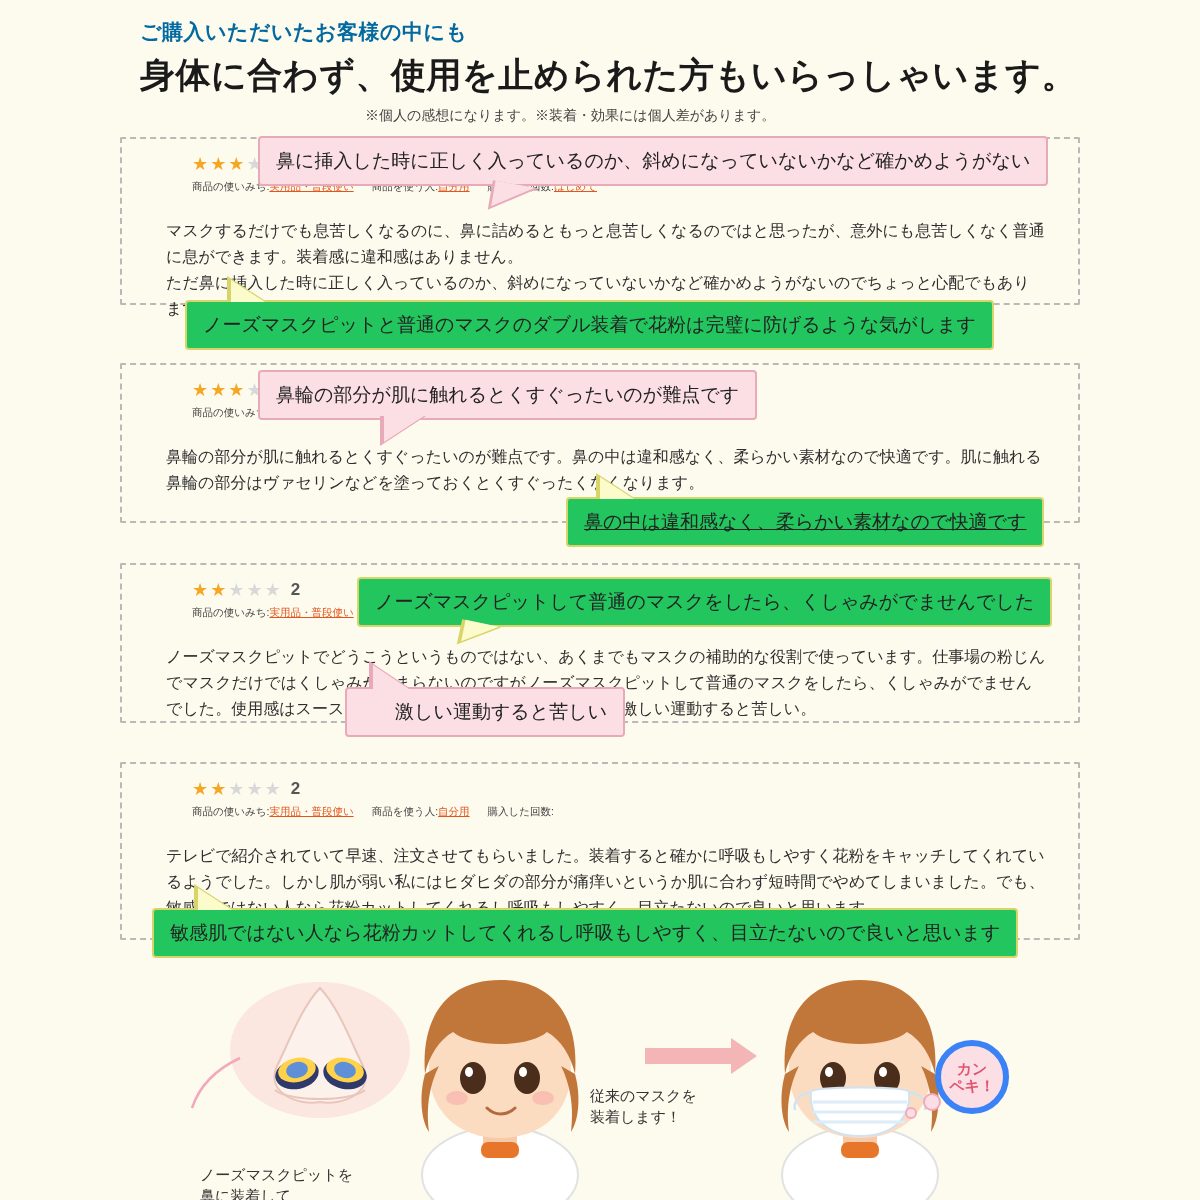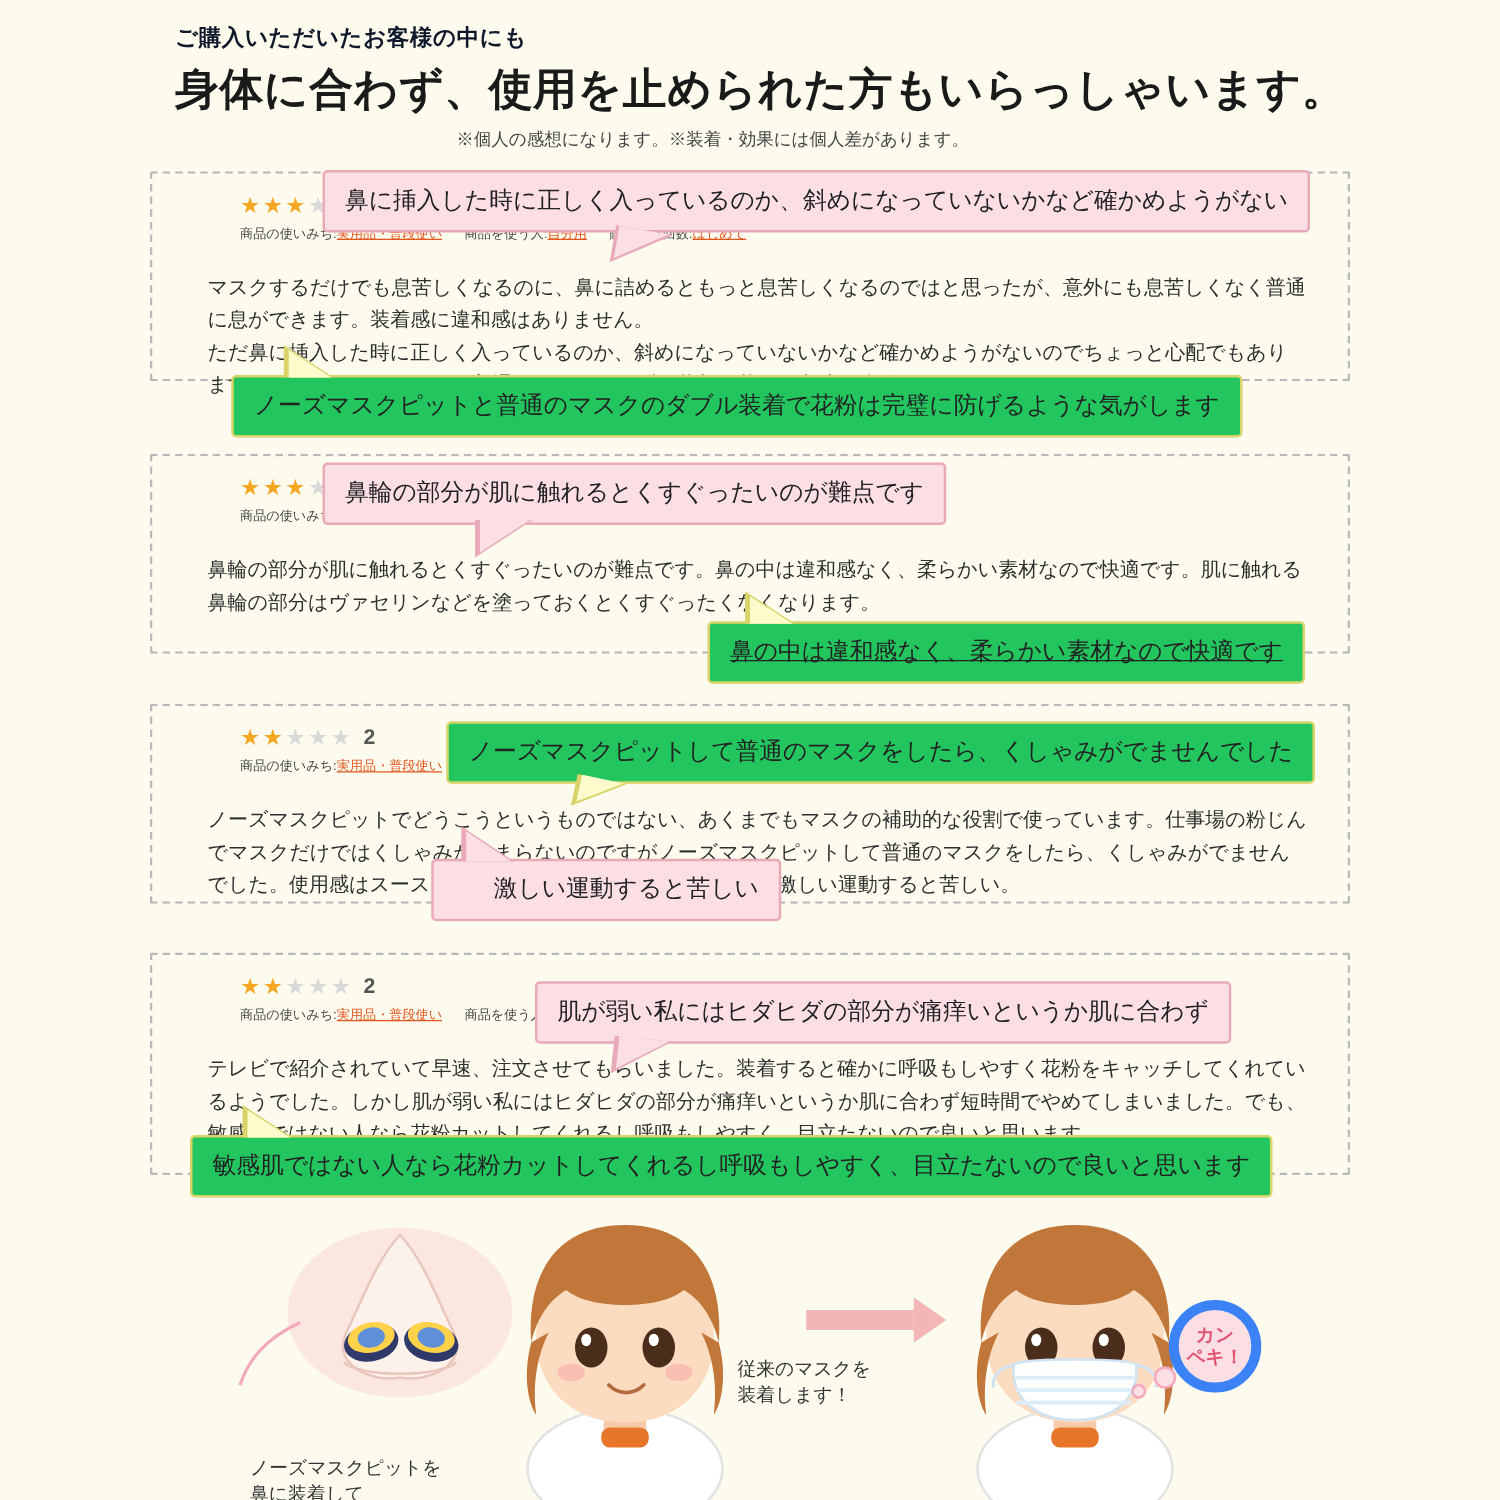--- a/index.html
+++ b/index.html
@@ -10,21 +10,21 @@
     font-family: "Liberation Sans", sans-serif;
     color: #3a3a3a;
     position: relative;
     overflow: hidden;
   }
   .page { position: relative; width: 1200px; height: 1200px; }
 
   
   .header { padding: 18px 0 0 140px; }
   .head-small {
-    font-size: 18px; font-weight: bold; color: #0f172a; letter-spacing: .5px;
+    font-size: 21px; font-weight: bold; color: #0369a1; letter-spacing: .5px;
   }
   .head-big {
     font-size: 35px; font-weight: bold; color: #1a1a1a;
     margin-top: 6px; letter-spacing: .5px;
   }
   .head-note {
     font-size: 14px; color: #444; margin-top: 8px; padding-left: 225px;
   }
 
   
@@ -112,21 +112,21 @@
     width: 86px; height: 16px; background: #f3b5b5; position: relative;
   }
   .arrow:after {
     content: ""; position: absolute; right: -26px; top: -10px;
     border-left: 26px solid #f3b5b5;
     border-top: 18px solid transparent;
     border-bottom: 18px solid transparent;
   }
   .bubble {
     position: absolute; width: 74px; height: 74px; border-radius: 50%;
-    background: #fbdfe4; border: 8px solid #3b82f6;
+    background: #fbdfe4; border: 6px solid #3b82f6;
     display: flex; align-items: center; justify-content: center;
     text-align: center; font-size: 15px; font-weight: bold; color: #e0556f;
     line-height: 1.15;
   }
   .dot { position: absolute; border-radius: 50%; background: #fbdfe4; border: 2px solid #f3a8bb; }
 </style>
 </head>
 <body>
 
 <div class="page">
@@ -226,25 +226,20 @@
     <span class="tail tail-yellow-dl" style="left:100px; top:44px; transform:rotate(12deg);"></span>
     <span class="tail tail-yellow-dl-i" style="left:104px; top:44px; transform:rotate(12deg);"></span>
   </div>
 
   <div class="callout" style="left:345px; top:687px;padding-left:48px;">
     <span>激しい運動すると苦しい</span>
     <span class="tail tail-pink-ul" style="left:22px; top:-28px;"></span>
     <span class="tail tail-pink-ul-i" style="left:26px; top:-24px;"></span>
   </div>
 
-  <div class="callout" style="left:428px; top:785px;">
-    <span>肌が弱い私にはヒダヒダの部分が痛痒いというか肌に合わず</span>
-    <span class="tail tail-pink-dl" style="left:60px; top:44px; transform:rotate(6deg);"></span>
-    <span class="tail tail-pink-dl-i" style="left:64px; top:44px; transform:rotate(6deg);"></span>
-  </div>
 
   <div class="callout yellow" style="left:152px; top:908px;">
     <span>敏感肌ではない人なら花粉カットしてくれるし呼吸もしやすく、目立たないので良いと思います</span>
     <span class="tail tail-yellow-ul" style="left:40px; top:-26px;"></span>
     <span class="tail tail-yellow-ul-i" style="left:44px; top:-22px;"></span>
   </div>
 
   <div class="bottom">
 
     <svg width="230" height="150" style="position:absolute; left:205px; top:10px;">

